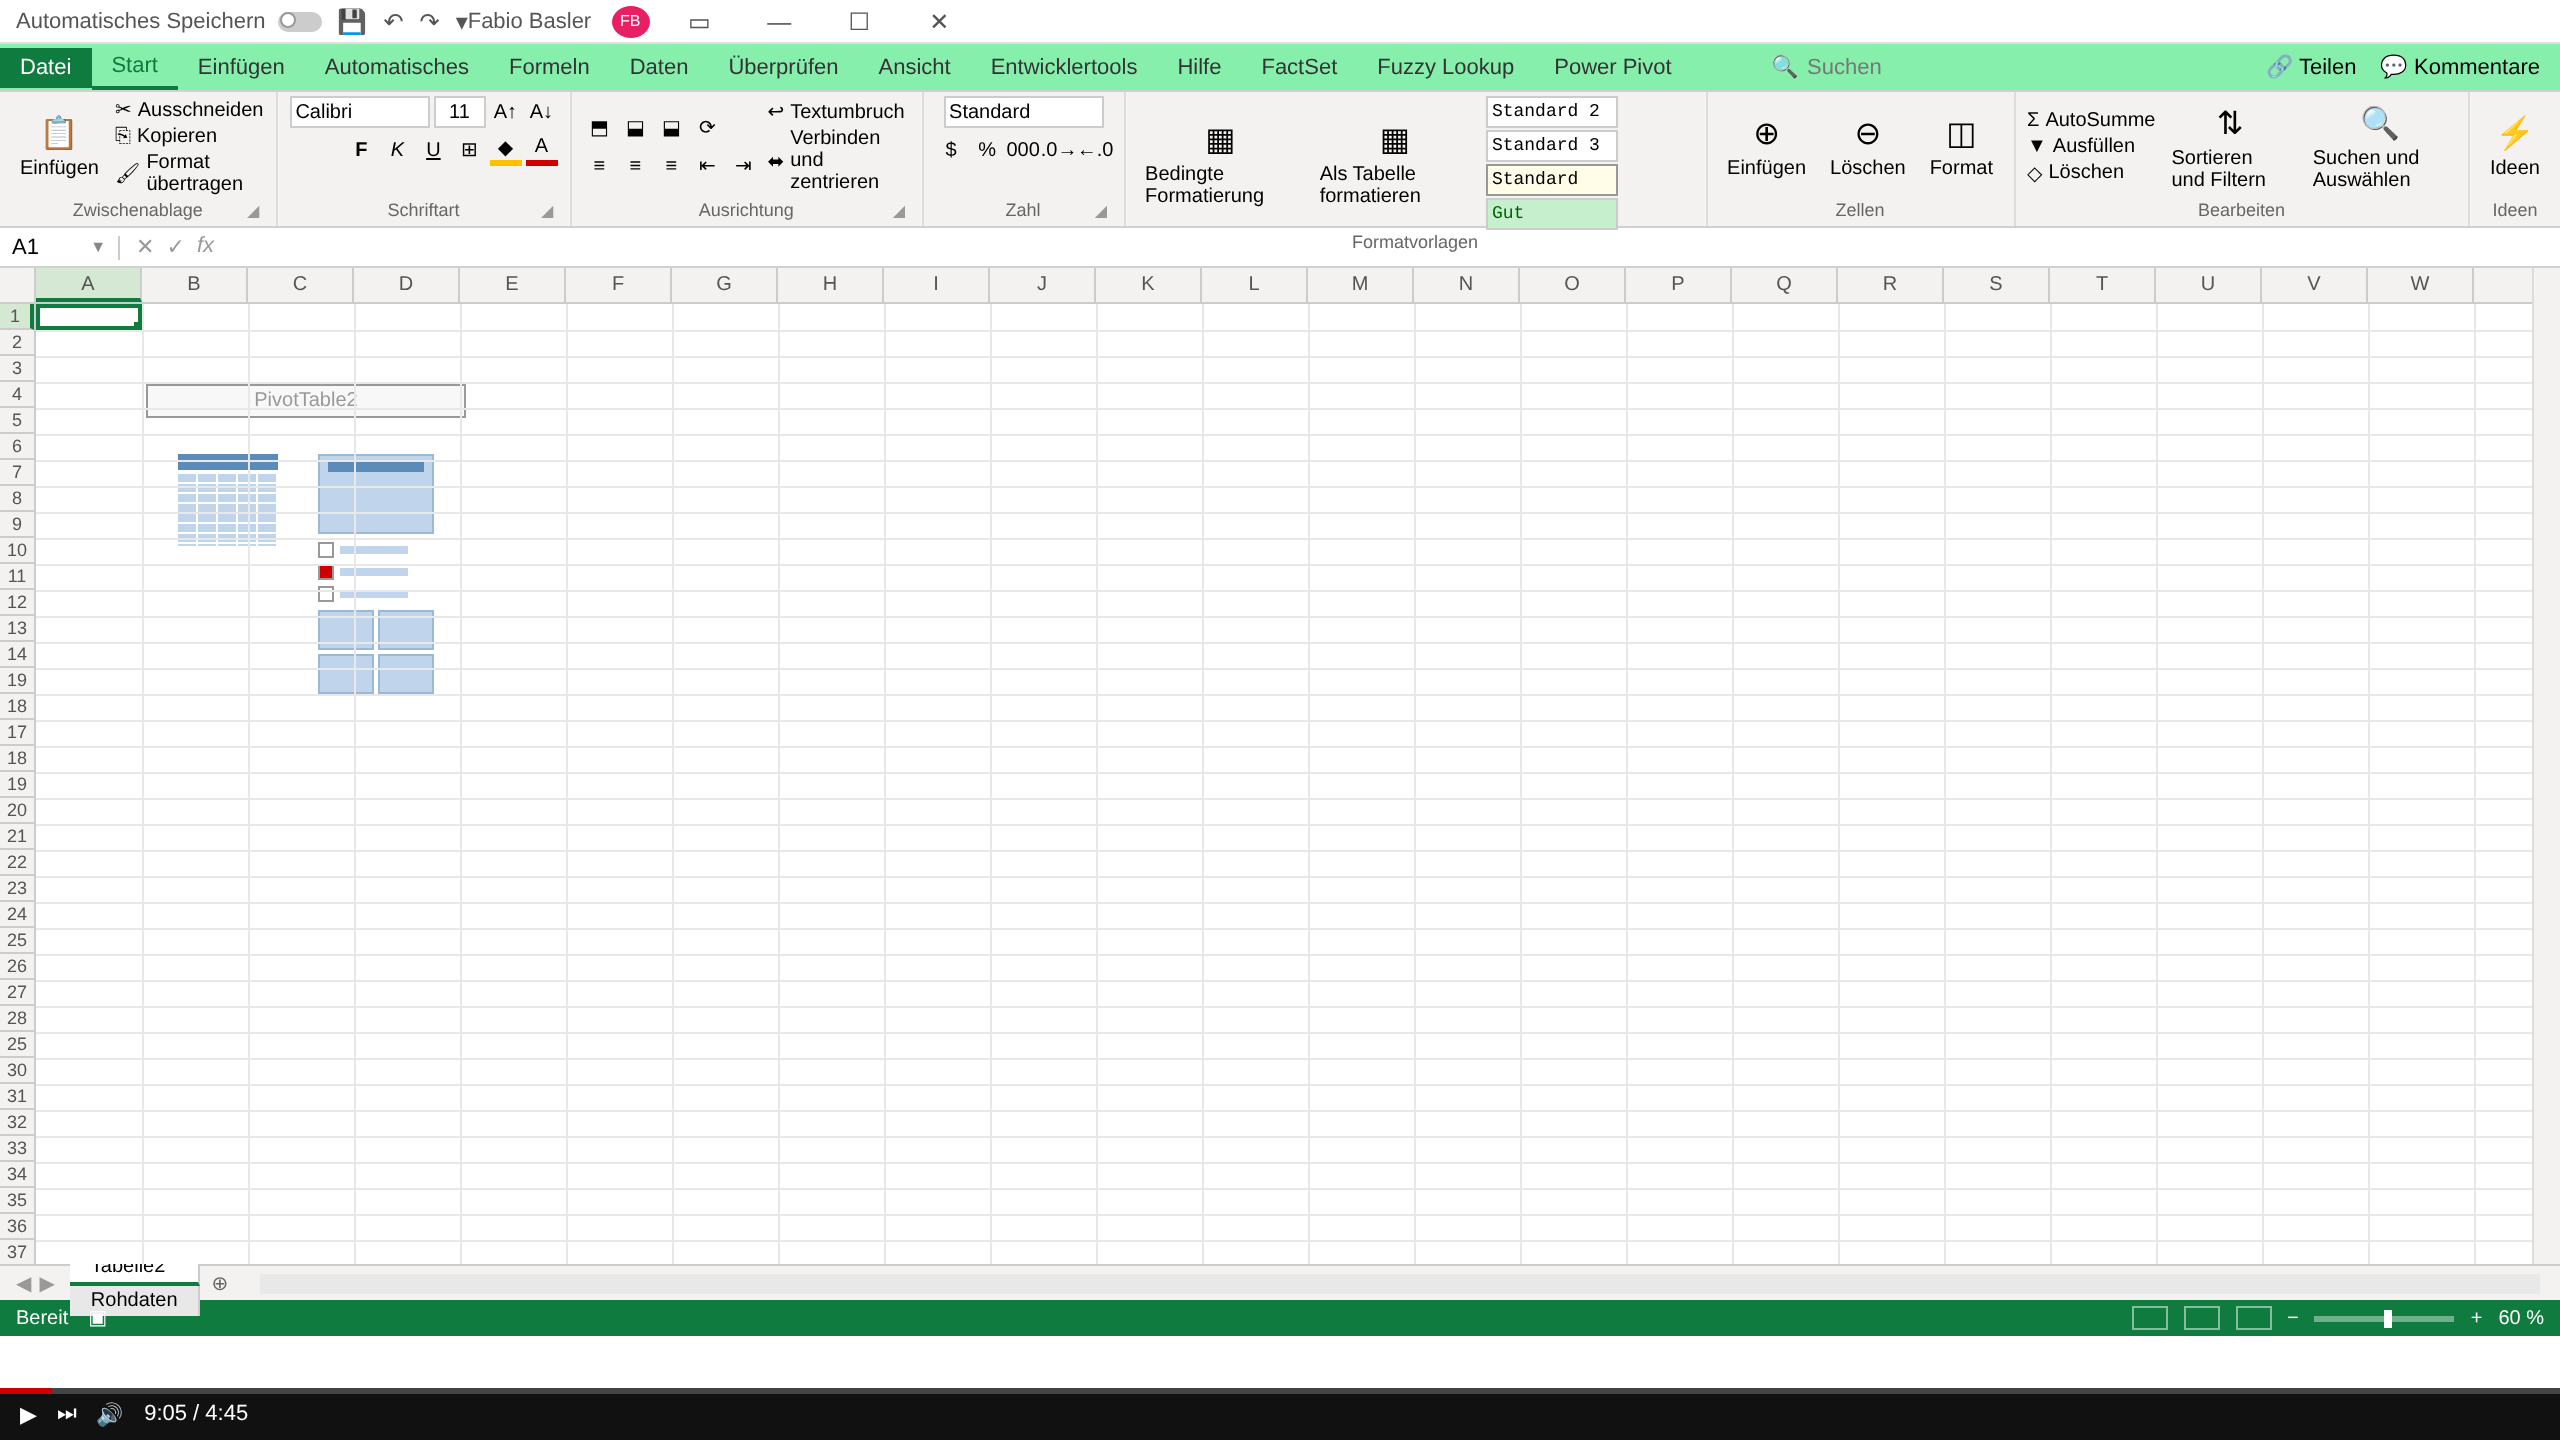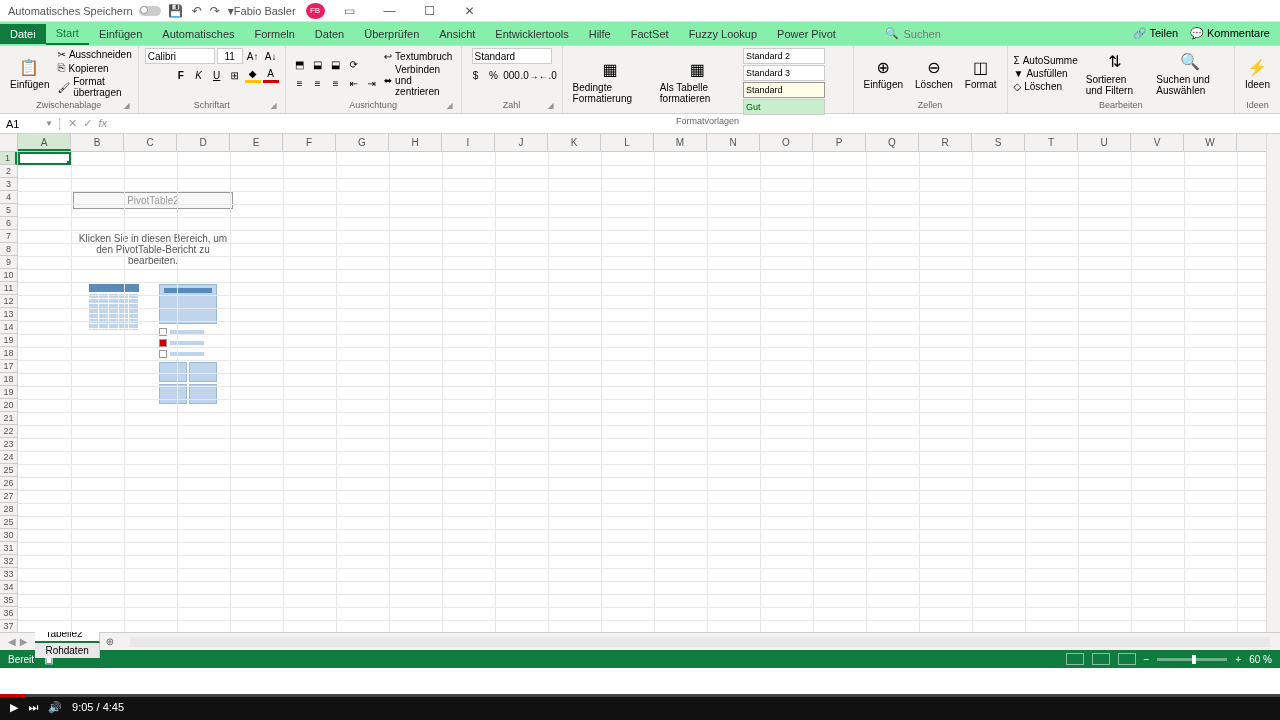--- a/index.html
+++ b/index.html
@@ -34,21 +34,21 @@
 .big-btn { display: flex; flex-direction: column; align-items: center; gap: 2px; cursor: pointer; padding: 2px 4px; }
 .big-icon { width: 20px; height: 20px; display: flex; align-items: center; justify-content: center; font-size: 16px; }
 .small-row { display: flex; flex-direction: column; gap: 2px; font-size: 10px; }
 .small-item { display: flex; align-items: center; gap: 3px; cursor: pointer; }
 .font-select { width: 70px; height: 16px; font-size: 10px; border: 1px solid #ccc; background: #fff; padding: 0 2px; }
 .size-select { width: 26px; height: 16px; font-size: 10px; border: 1px solid #ccc; background: #fff; text-align: center; }
 .fmt-row { display: flex; gap: 2px; }
 .fmt-btn { width: 16px; height: 16px; display: flex; align-items: center; justify-content: center; cursor: pointer; font-size: 10px; }
 .num-select { width: 80px; height: 16px; font-size: 10px; border: 1px solid #ccc; background: #fff; padding: 0 2px; }
 .style-gallery { display: flex; flex-wrap: wrap; width: 140px; gap: 1px; }
-.style-chip { width: 82px; height: 16px; border: 1px solid #ccc; font-size: 9px; display: flex; align-items: center; padding-left: 2px; background: #fff; }
+.style-chip { width: 66px; height: 16px; border: 1px solid #ccc; font-size: 9px; display: flex; align-items: center; padding-left: 2px; background: #fff; font-family: Liberation Mono, monospace; }
 .style-chip.sel { border: 1px solid #999; background: #fffde7; }
 .style-chip.good { background: #c6efce; color: #006100; }
 
 
 .formula-row { height: 20px; display: flex; align-items: center; border-bottom: 1px solid #d0d0d0; font-size: 11px; background: #fff; }
 .name-box { width: 60px; border-right: 1px solid #ccc; padding: 0 6px; display: flex; align-items: center; justify-content: space-between; }
 .name-box-arrow { color: #888; font-size: 8px; }
 .fb-btns { display: flex; gap: 6px; padding: 0 8px; color: #999; }
 .fx { font-style: italic; font-size: 11px; }
 .formula-input { flex: 1; padding: 0 4px; }
@@ -64,21 +64,21 @@
 .corner { width: 18px; height: 18px; position: absolute; left: 0; top: 0; background: #f3f2f1; border-right: 1px solid #ccc; border-bottom: 1px solid #ccc; }
 .cells { position: absolute; left: 18px; top: 18px; right: 14px; bottom: 0; }
 .grid-lines-v { position: absolute; top: 0; bottom: 0; border-right: 1px solid #e8e8e8; }
 .grid-lines-h { position: absolute; left: 0; right: 0; border-bottom: 1px solid #e8e8e8; }
 .sel-cell { position: absolute; left: 0; top: 0; width: 53px; height: 13px; border: 2px solid #0f7b3f; background: #fff; }
 .sel-handle { position: absolute; right: -3px; bottom: -3px; width: 5px; height: 5px; background: #0f7b3f; }
 .vscroll { position: absolute; right: 0; top: 0; width: 14px; bottom: 0; background: #f3f2f1; border-left: 1px solid #ddd; }
 
 
 .pivot-ph { position: absolute; left: 55px; top: 40px; width: 160px; font-size: 10px; text-align: center; color: #555; }
-.pivot-title { border: 1px solid #999; background: #f8f8f8; padding: 2px 0; margin-bottom: 24px; color: #999; }
+.pivot-title { border: 1px solid #999; background: #f8f8f8; padding: 2px 0; margin-bottom: 4px; color: #999; }
 .pivot-imgs { display: flex; gap: 20px; margin-top: 18px; justify-content: center; align-items: flex-start; }
 .pvimg1 { width: 50px; height: 46px; background: linear-gradient(#5b8bb8,#5b8bb8) 0 0/100% 8px no-repeat, linear-gradient(#c0d5eb,#c0d5eb) 0 10px/100% 36px no-repeat; position: relative; }
 .pvimg1::after { content:''; position:absolute; left:0; top:10px; right:0; bottom:0; background: repeating-linear-gradient(to bottom, transparent 0 4px, #fff 4px 5px), repeating-linear-gradient(to right, transparent 0 9px, #fff 9px 10px); }
 .pvimg2 { width: 58px; height: 120px; }
 .pvimg2-top { height: 40px; background: #c0d5eb; border: 1px solid #9bb8d4; margin-bottom: 4px; position: relative; }
 .pvimg2-top::before { content:''; position:absolute; left:4px; top:3px; right:4px; height:5px; background:#5b8bb8; }
 .pvimg2-checks { display: flex; flex-direction: column; gap: 3px; margin-bottom: 4px; }
 .chk-row { display: flex; align-items: center; gap: 3px; }
 .chk { width: 8px; height: 8px; border: 1px solid #999; background: #fff; }
 .chk.on { background: #c00; position: relative; }
@@ -408,21 +408,20 @@
       <div class="row-h">35</div>
       <div class="row-h">36</div>
       <div class="row-h">37</div>
     </div>
   <div class="cells" id="cells">
     <div class="sel-cell">
         <div class="sel-handle"></div>
       </div>
     <div class="pivot-ph">
       <div class="pivot-title">PivotTable2</div>
-      <div>Klicken Sie in diesen Bereich, um den PivotTable-Bericht zu bearbeiten.</div>
       <div class="pivot-imgs">
         <div class="pvimg1"></div>
         <div class="pvimg2">
           <div class="pvimg2-top"></div>
           <div class="pvimg2-checks">
             <div class="chk-row">
                 <div class="chk"></div>
                 <div class="chk-line"></div>
               </div>
             <div class="chk-row">

